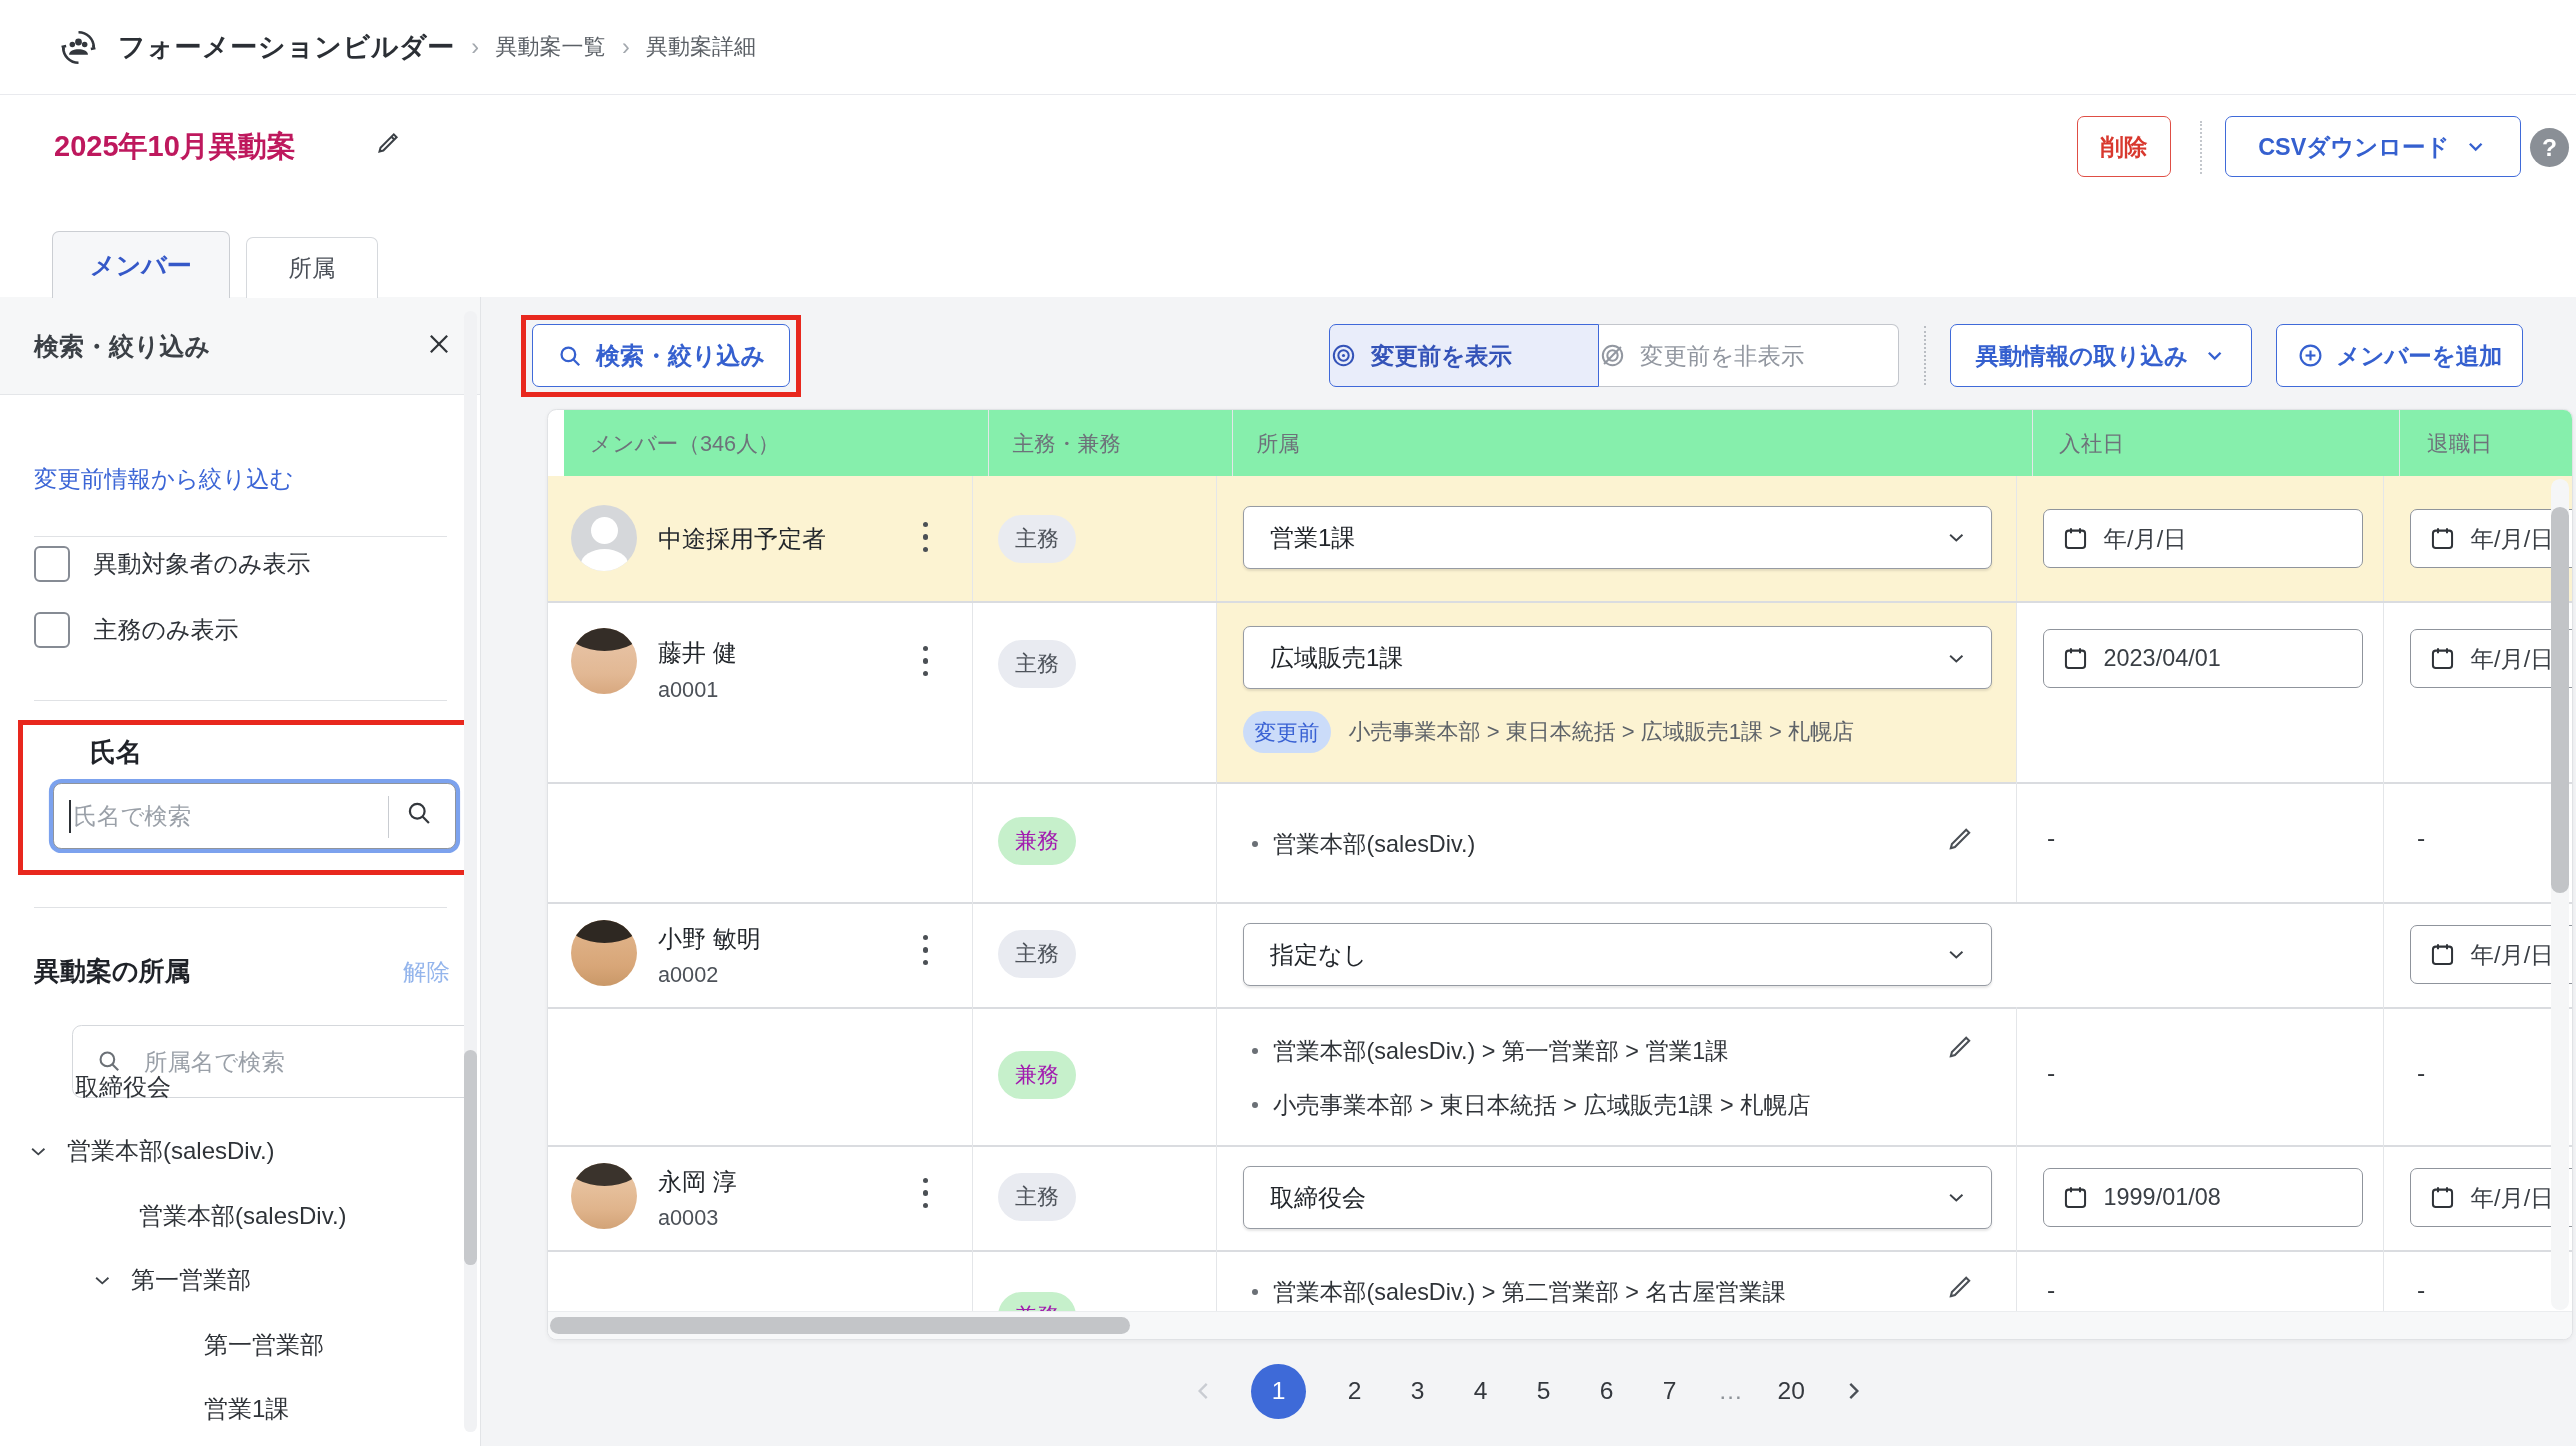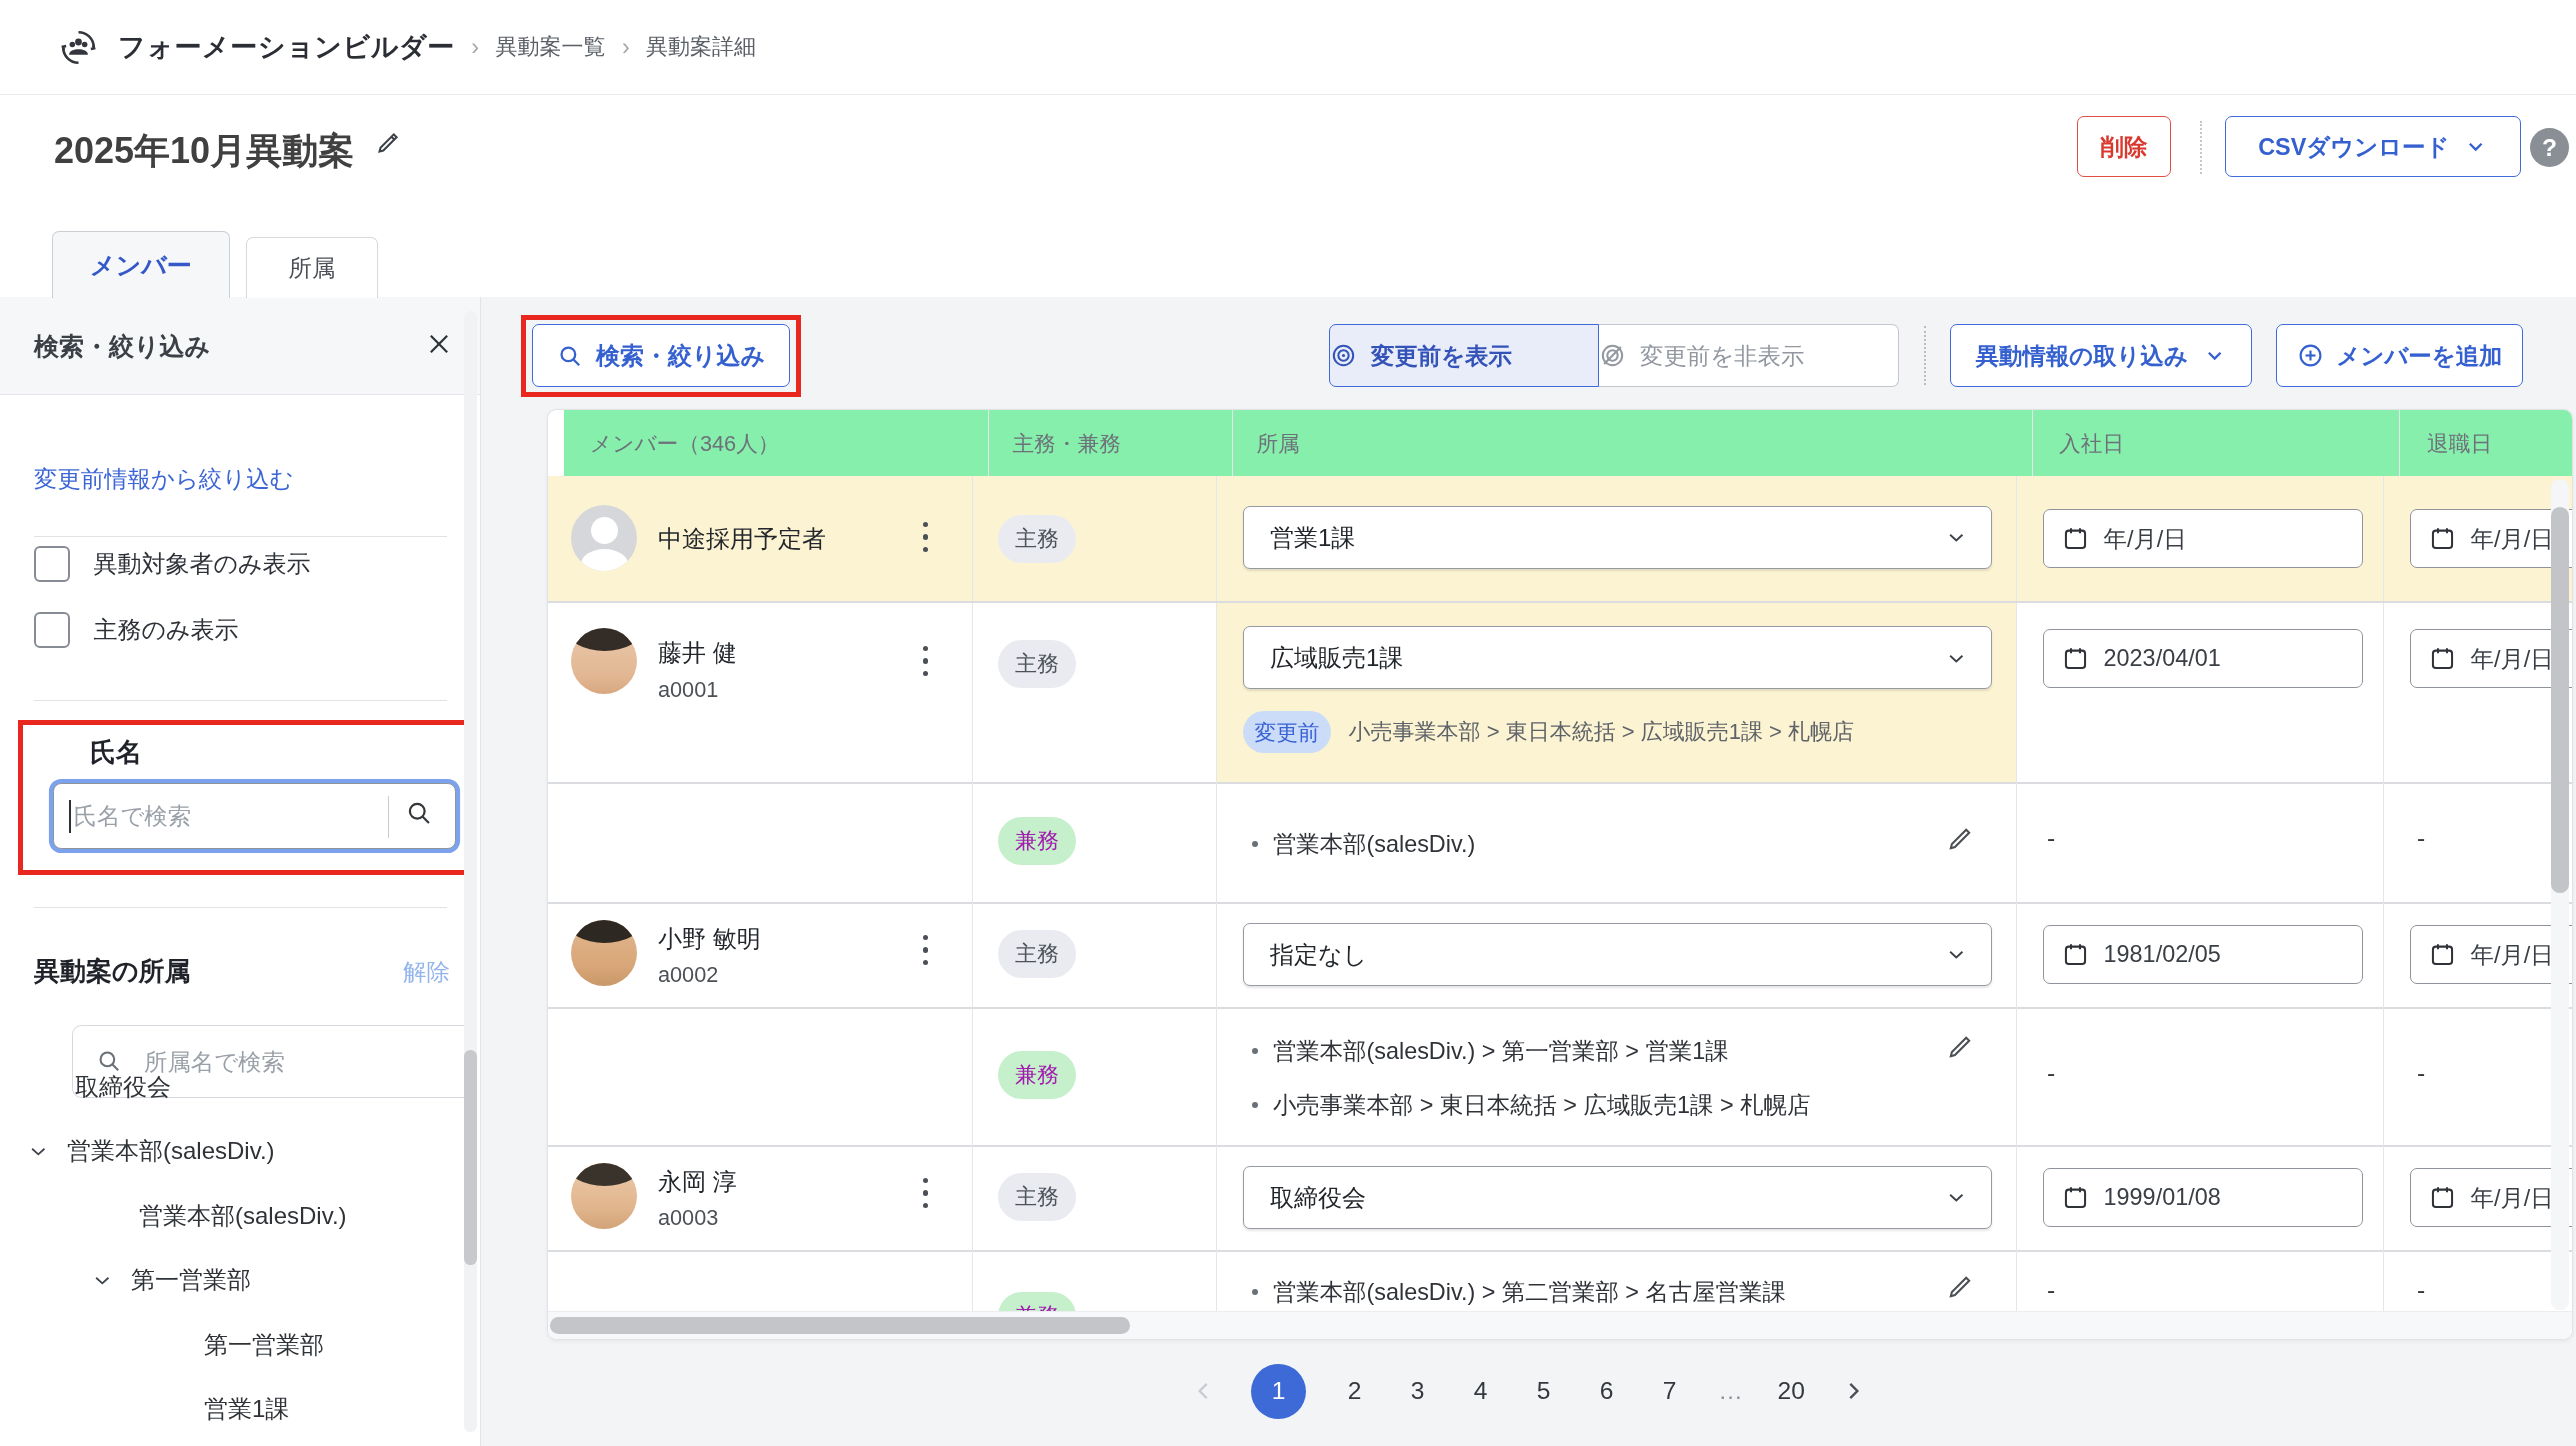--- a/index.html
+++ b/index.html
@@ -9,21 +9,21 @@
 
   
   .topbar{position:absolute;left:0;top:0;width:2576px;height:94px;background:#fff;border-bottom:1.2px solid #e9eaee;display:flex;align-items:center;}
   .logo{margin-left:59px;color:#33373d;}
   .appname{margin-left:20px;font-size:27px;font-weight:bold;color:#2b2f35;letter-spacing:0.6px;}
   .crumb-sep{margin:0 16.4px;font-size:23.4px;color:#a3a8ae;}
   .crumb{font-size:22px;color:#5b6066;}
 
   
   .titlebar{position:absolute;left:0;top:95px;width:2576px;height:108px;background:#fff;border-bottom:1.2px solid #e9eaee;}
-  .page-title{position:absolute;left:54px;top:32px;font-size:36px;font-weight:bold;color:#404040;}
+  .page-title{position:absolute;left:54px;top:32px;font-size:29px;font-weight:bold;color:#be185d;}
   .title-pencil{position:absolute;left:375px;top:34px;color:#3b4046;}
   .btn{box-sizing:border-box;display:flex;align-items:center;justify-content:center;border-radius:7px;background:#fff;cursor:pointer;}
   .btn-delete{position:absolute;left:2077px;top:21px;width:94px;height:61px;border:1.8px solid #df4e45;color:#d8382e;font-size:23.4px;font-weight:bold;}
   .vdot{position:absolute;left:2200px;top:26px;height:53px;border-left:2.3px dotted #c3c7cc;}
   .btn-csv{position:absolute;left:2225px;top:21px;width:296px;height:61px;border:1.8px solid #3f6ad9;color:#3560cf;font-size:23.4px;font-weight:bold;gap:15px;}
   .help-badge{position:absolute;left:2530px;top:33px;width:39px;height:39px;border-radius:50%;background:#8a8f96;color:#fff;font-size:24.6px;font-weight:bold;display:flex;align-items:center;justify-content:center;}
 
   
   .tabzone{position:absolute;left:0;top:203px;width:2576px;height:95px;background:#fff;}
   .tabzone::after{content:"";position:absolute;left:0;bottom:0;width:2576px;border-bottom:1.8px solid #cfd2d7;}
@@ -442,30 +442,20 @@
           <div class="pill pill-main" style="top:28px;">主務</div>
         </div>
         <div class="cell c-org">
           <div class="selectbox" style="top:21px;">
             <span class="val">指定なし</span>
             <svg class="chev" width="24.6" height="24.6" viewBox="0 0 24 24" fill="none" stroke="currentColor" stroke-width="1.9">
                 <polyline points="6,9.5 12,15 18,9.5"></polyline>
               </svg>
           </div>
         </div>
-        <div class="cell c-hire">
-          <div class="dateinput d-hire" style="top:23.4px;">
-            <svg width="27" height="27" viewBox="0 0 24 24" fill="none" stroke="currentColor" stroke-width="1.8">
-                <rect x="3.5" y="5" width="17" height="15.5" rx="2.5"></rect>
-                <line x1="8" y1="2.8" x2="8" y2="7.4"></line>
-                <line x1="16" y1="2.8" x2="16" y2="7.4"></line>
-              </svg>
-            <span class="dval">1981/02/05</span>
-          </div>
-        </div>
         <div class="cell c-retire">
           <div class="dateinput d-retire" style="top:23.4px;">
             <svg width="27" height="27" viewBox="0 0 24 24" fill="none" stroke="currentColor" stroke-width="1.8">
                 <rect x="3.5" y="5" width="17" height="15.5" rx="2.5"></rect>
                 <line x1="8" y1="2.8" x2="8" y2="7.4"></line>
                 <line x1="16" y1="2.8" x2="16" y2="7.4"></line>
               </svg>
             <span class="dval">年/月/日</span>
           </div>
         </div>

